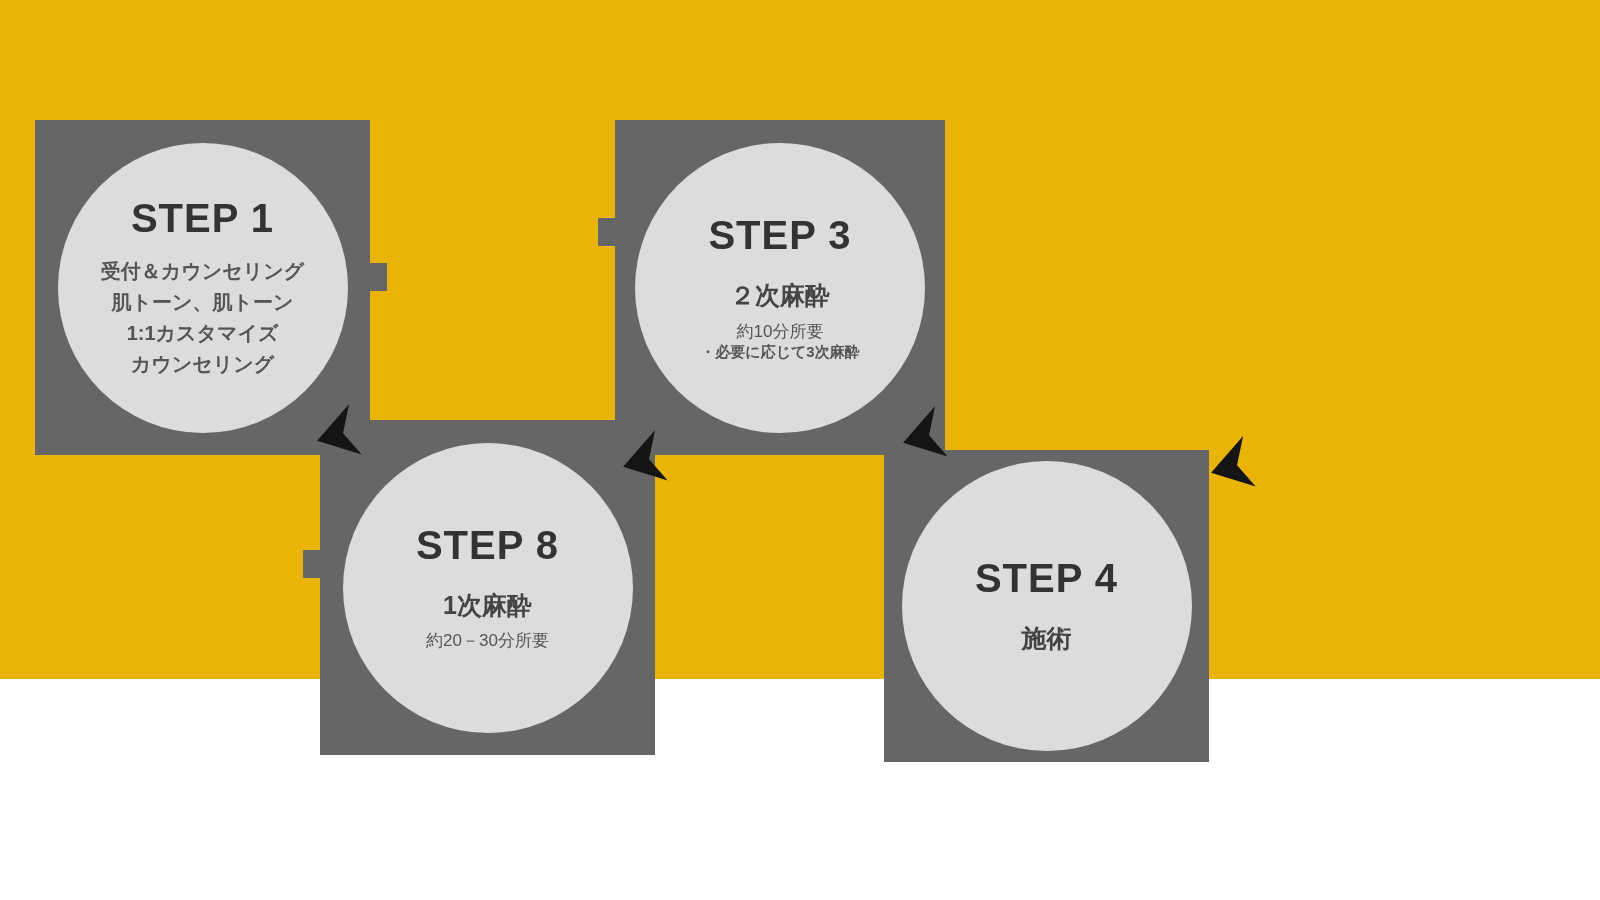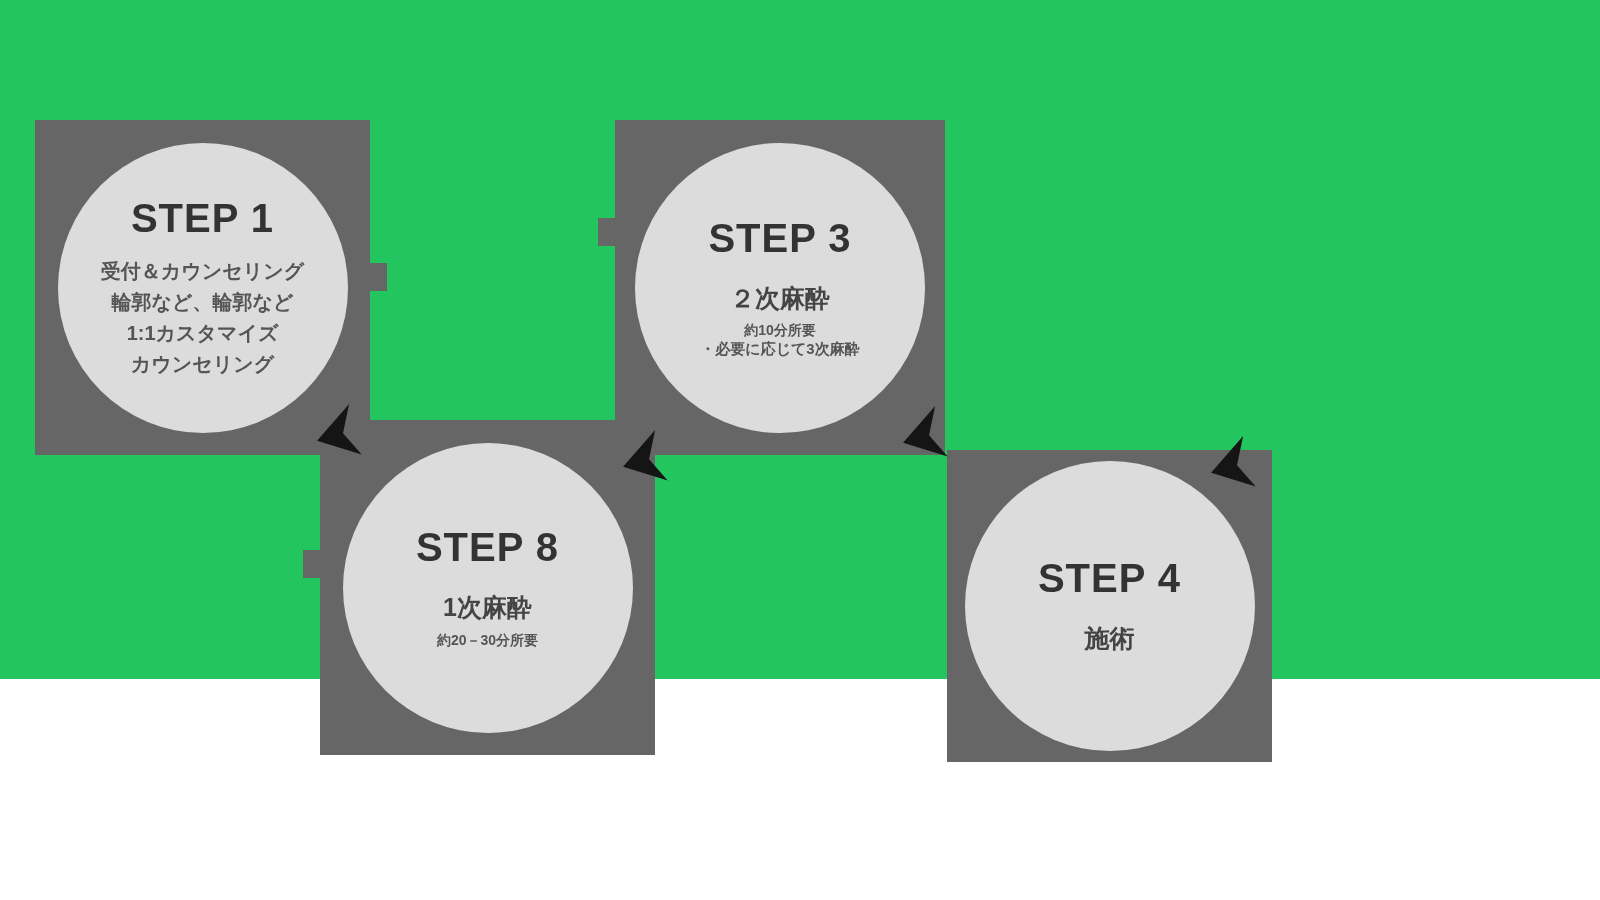--- a/index.html
+++ b/index.html
@@ -4,21 +4,21 @@
 <style>
   * { margin: 0; padding: 0; box-sizing: border-box; }
   html, body { background: #ffffff; }
   body {
     font-family: "Liberation Sans", "DejaVu Sans", sans-serif;
     width: 1600px; height: 900px; overflow: hidden;
   }
   .canvas {
     position: relative;
     width: 1600px; height: 679px;
-    background: #22c55e;
+    background: #eab308;
   }
   .step {
     position: absolute;
     background: #666666;
   }
   .tab {
     position: absolute;
     width: 17px; height: 28px;
     background: #666666;
   }
@@ -52,22 +52,22 @@
     color: #555555;
     line-height: 1.55;
   }
   .heading {
     font-size: 25px;
     font-weight: 700;
     color: #444444;
     line-height: 1.35;
   }
   .sub {
-    font-size: 14px;
-    font-weight: 700;
+    font-size: 17px;
+    font-weight: 400;
     color: #555555;
     margin-top: 7px;
   }
   .note {
     font-size: 15px;
     font-weight: 600;
     color: #555555;
   }
   .arrow { position: absolute; }
 </style>
@@ -75,21 +75,21 @@
 <body>
 
 <div class="canvas">
 
   <div class="step" style="left:35px; top:120px; width:335px; height:335px;">
     <div class="tab tab-right" style="top:143px;"></div>
     <div class="circle">
       <div class="step-title gap-sm">STEP 1</div>
       <div>
         <div class="desc-line">受付＆カウンセリング</div>
-        <div class="desc-line">輪郭など、輪郭など</div>
+        <div class="desc-line">肌トーン、肌トーン</div>
         <div class="desc-line">1:1カスタマイズ</div>
         <div class="desc-line">カウンセリング</div>
       </div>
     </div>
   </div>
 
   <div class="step" style="left:320px; top:420px; width:335px; height:335px;">
     <div class="tab tab-left" style="top:130px;"></div>
     <div class="circle">
       <div class="step-title gap-md">STEP 8</div>
@@ -101,21 +101,21 @@
   <div class="step" style="left:615px; top:120px; width:330px; height:335px;">
     <div class="tab tab-left" style="top:98px;"></div>
     <div class="circle">
       <div class="step-title gap-md">STEP 3</div>
       <div class="heading">２次麻酔</div>
       <div class="sub">約10分所要</div>
       <div class="note">・必要に応じて3次麻酔</div>
     </div>
   </div>
 
-  <div class="step" style="left:947px; top:450px; width:325px; height:312px;">
+  <div class="step" style="left:884px; top:450px; width:325px; height:312px;">
     <div class="circle">
       <div class="step-title gap-md">STEP 4</div>
       <div class="heading">施術</div>
     </div>
   </div>
 
 
   <svg class="arrow" style="left:314px; top:406px; transform:rotate(-14deg);" width="44" height="56" viewBox="0 0 44 56">
     <polygon points="42,2 2,30 42,54 29,29" fill="#151515"></polygon>
   </svg>

